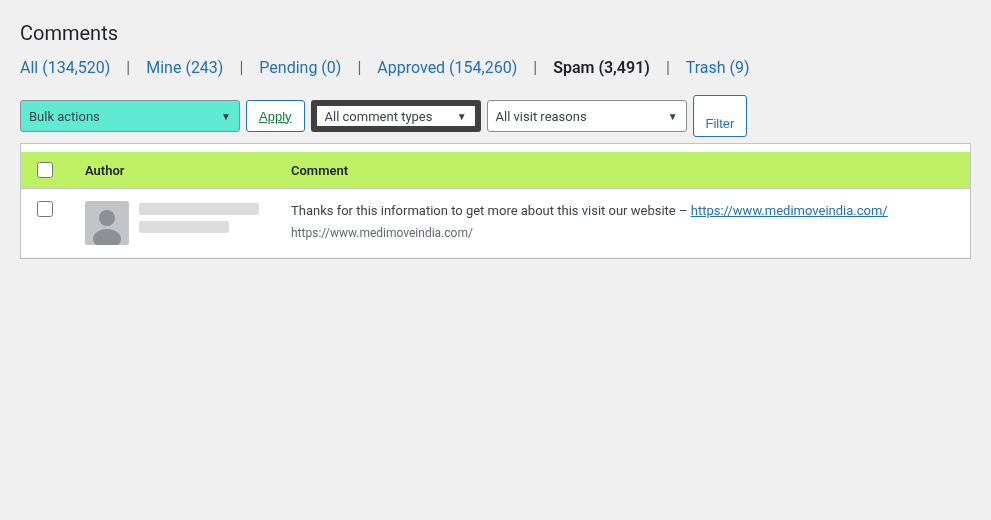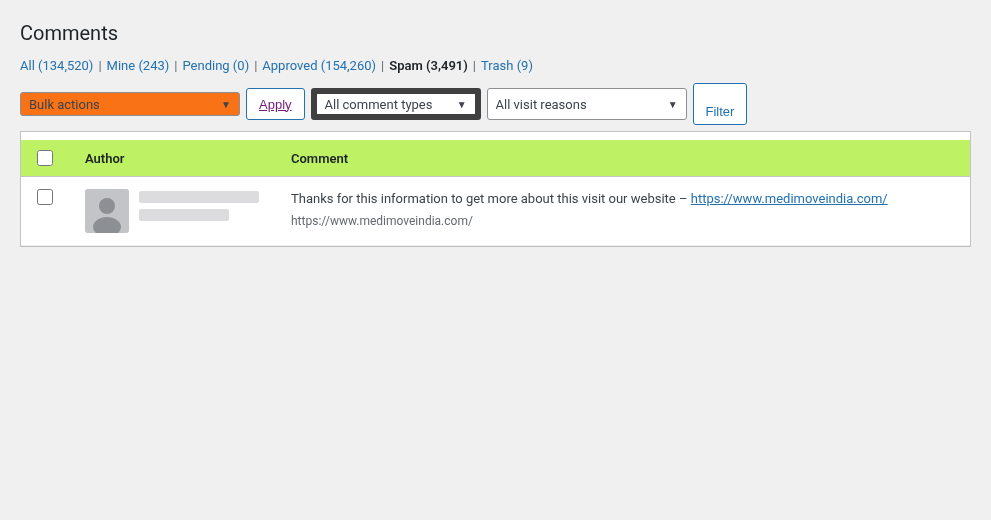--- a/index.html
+++ b/index.html
@@ -17,23 +17,23 @@
       font-weight: 400;
       color: #1d2327;
       margin-bottom: 12px;
       line-height: 1.3;
     }
 
     .subsubsub {
       display: flex;
       align-items: center;
       flex-wrap: wrap;
-      margin-bottom: 4px;
-      font-size: 13px;
-      gap: 0;
+      margin-bottom: 12px;
+      font-size: 16px;
+      gap: 11px;
     }
 
     .subsubsub-item {
       display: flex;
       align-items: center;
       color: #646970;
     }
 
     .subsubsub-item a {
       color: #2271b1;
@@ -58,36 +58,36 @@
       gap: 6px;
       margin-bottom: 0;
       padding: 6px 0;
     }
 
     .bulk-actions-select {
       display: flex;
       align-items: center;
       border: 1px solid #8c8f94;
       border-radius: 3px;
-      background: #f97316;
+      background: #5eead4;
       padding: 4px 8px;
       font-size: 13px;
       color: #3c434a;
       cursor: pointer;
       gap: 26px;
       min-width: 220px;
-      height: 24px;
+      height: 32px;
       justify-content: space-between;
     }
 
     .apply-button {
       border: 1px solid #2271b1;
       border-radius: 3px;
       background: #fff;
-      color: #701a75;
+      color: #15803d;
       font-size: 13px;
       padding: 4px 12px;
       height: 32px;
       cursor: pointer;
       font-weight: 400;
       text-decoration: underline;
     }
 
     .comment-types-select {
       display: flex;

